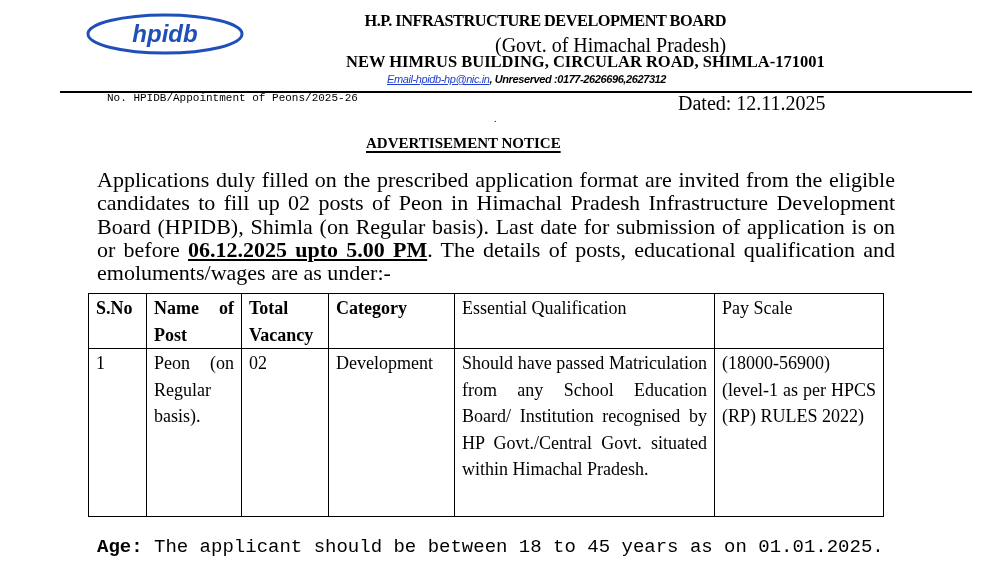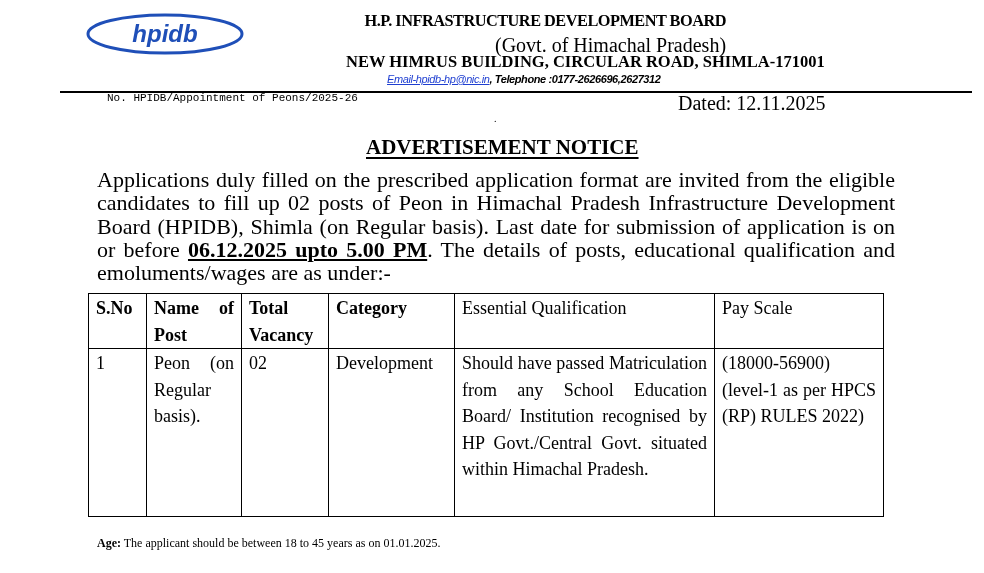--- a/index.html
+++ b/index.html
@@ -8,47 +8,47 @@
   .logo svg { width:160px; height:44px; }
   .hdr1 { position:absolute; left:368px; top:12px; font-family:"Liberation Serif", serif; font-weight:bold; font-size:16px; letter-spacing:-0.5px; transform:scaleX(1.02); }
   .hdr2 { position:absolute; left:455px; top:34px; font-weight:normal; font-size:20px;margin-left:40px; }
   .hdr3 { position:absolute; left:346px; top:52px; font-weight:bold; font-size:16.5px; }
   .hdr4 { position:absolute; left:387px; top:73px; font-family:"Liberation Sans", sans-serif; font-style:italic; font-size:11px; font-weight:bold; letter-spacing:-0.4px; }
   .hdr4 .email { color:#1f3fd1; text-decoration:underline; font-weight:normal; }
   .rule { position:absolute; left:60px; top:91px; width:912px; height:1.5px; background:#000; }
   .refno { position:absolute; left:107px; top:92px; font-size:11px;font-family:Liberation Mono, monospace; }
   .dated { position:absolute; left:678px; top:92px; font-size:20px; }
   .dot { position:absolute; left:494px; top:113px; font-size:10px; }
-  .title { position:absolute; left:366px; top:135px; font-weight:bold; font-size:21px; text-decoration:underline; text-decoration-thickness:2px; text-underline-offset:3px; }
+  .title { position:absolute; left:366px; top:135px; font-weight:bold; font-size:15px; text-decoration:underline; text-decoration-thickness:2px; text-underline-offset:3px; }
   .para { position:absolute; left:97px; top:168px; width:798px; font-size:22px; line-height:23.3px; text-align:justify; }
   .para b { text-decoration:underline; }
   table { position:absolute; left:88px; top:293px; border-collapse:collapse; font-size:18px; }
   td { border:1.2px solid #000; vertical-align:top; padding:1px 7px 0 7px; line-height:26.5px; }
   .th { font-weight:bold; }
   .c1 { width:43px; } .c2 { width:80px; } .c3 { width:72px; } .c4 { width:111px; } .c5 { width:245px; } .c6 { width:154px; }
   .jt { text-align:justify; text-align-last:justify; }
   .row1 td { height:52px; }
   .row2 td { height:166px; }
-  .age { position:absolute; left:97px; top:536px; font-size:12px; }
+  .age { position:absolute; left:97px; top:536px; font-size:19px;font-family:Liberation Mono, monospace; }
 </style>
 </head>
 <body>
 
 <div class="logo">
   <svg viewBox="0 0 160 44">
     <ellipse cx="80" cy="22" rx="77" ry="19" fill="none" stroke="#1f4fb8" stroke-width="3"></ellipse>
     <text x="80" y="30" text-anchor="middle" font-family="Liberation Sans, sans-serif" font-size="24" font-weight="bold" font-style="italic" fill="#1f4fb8">hpidb</text>
   </svg>
 </div>
 
 <div class="hdr1">H.P. INFRASTRUCTURE DEVELOPMENT BOARD</div>
 <div class="hdr2">(Govt. of Himachal Pradesh)</div>
 <div class="hdr3">NEW HIMRUS BUILDING, CIRCULAR ROAD, SHIMLA-171001</div>
 <div class="hdr4">
-  <span class="email">Email-hpidb-hp@nic.in</span><span>, Telephone :0177-2626696,2627312</span>
+  <span class="email">Email-hpidb-hp@nic.in</span><span>, Unreserved :0177-2626696,2627312</span>
 </div>
 <div class="rule"></div>
 
 <div class="refno">No. HPIDB/Appointment of Peons/2025-26</div>
 <div class="dated">Dated: 12.11.2025</div>
 <div class="dot">.</div>
 
 <div class="title">ADVERTISEMENT NOTICE</div>
 
 <div class="para"><span>Applications duly filled on the prescribed application format are invited from the eligible candidates to fill up 02 posts of Peon in Himachal Pradesh Infrastructure Development Board (HPIDB), Shimla (on Regular basis). Last date for submission of application is on or before </span><b>06.12.2025 upto 5.00 PM</b><span>. The details of posts, educational qualification and emoluments/wages are as under:-</span></div>

